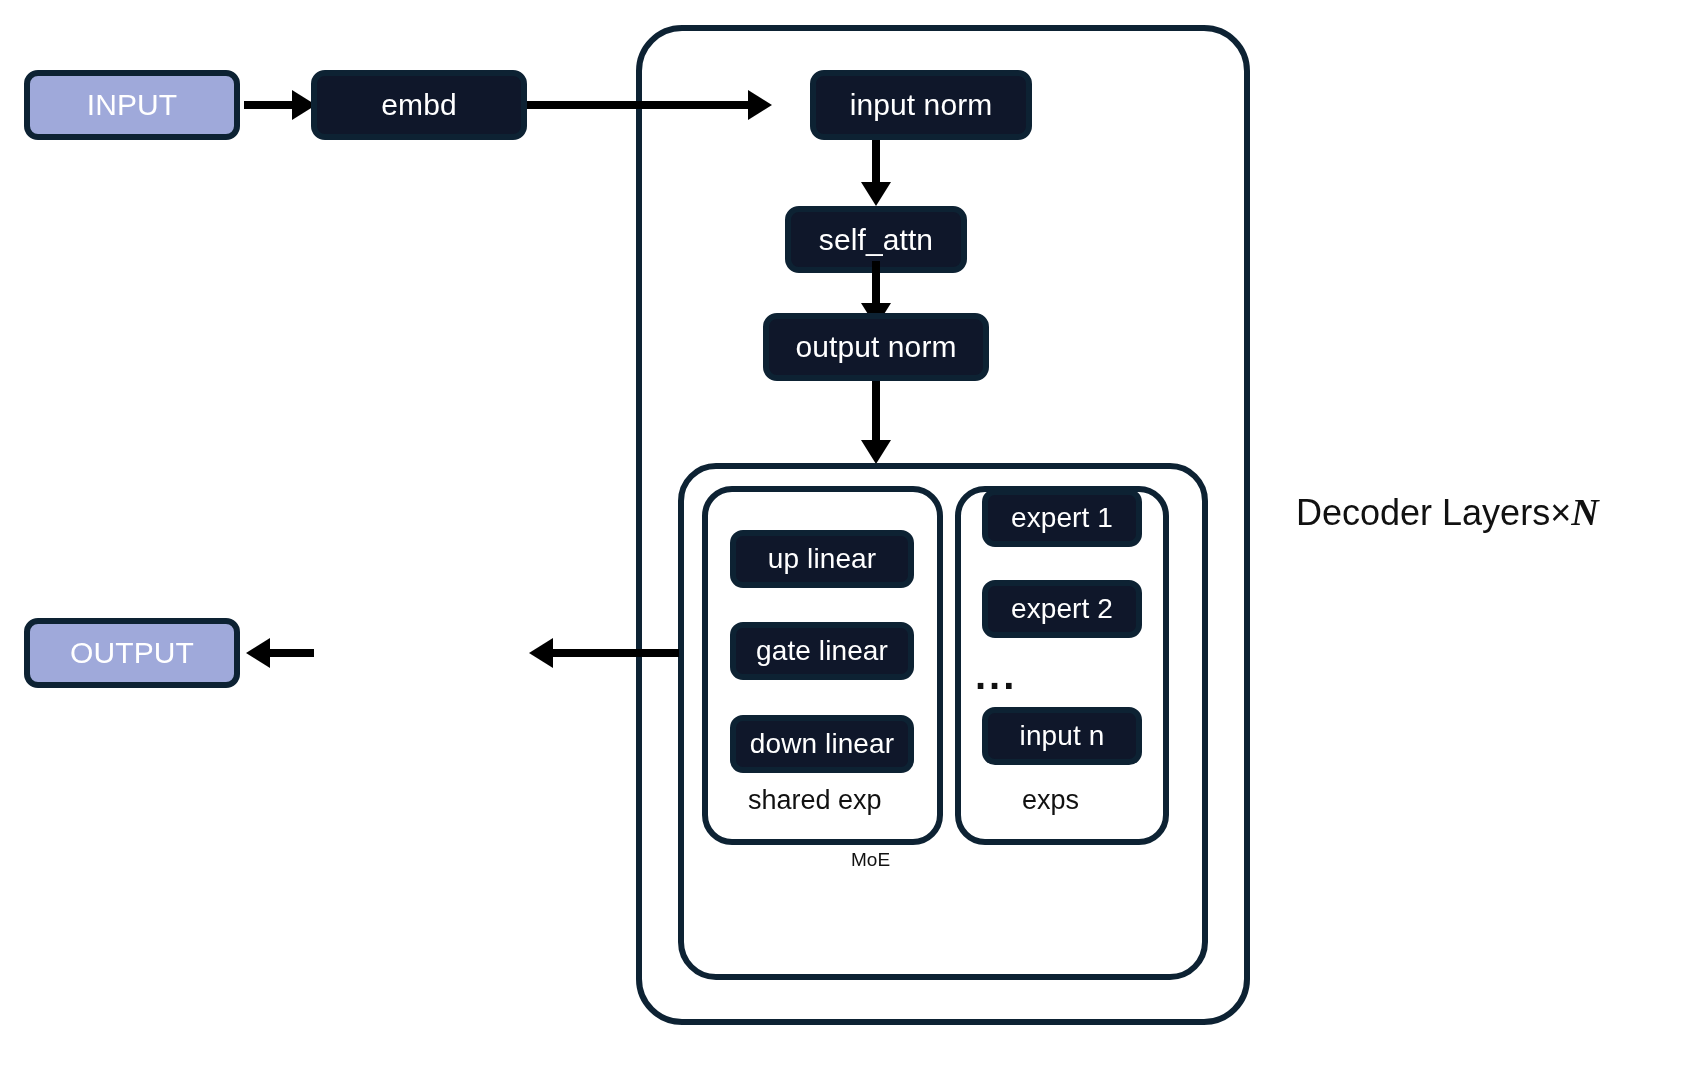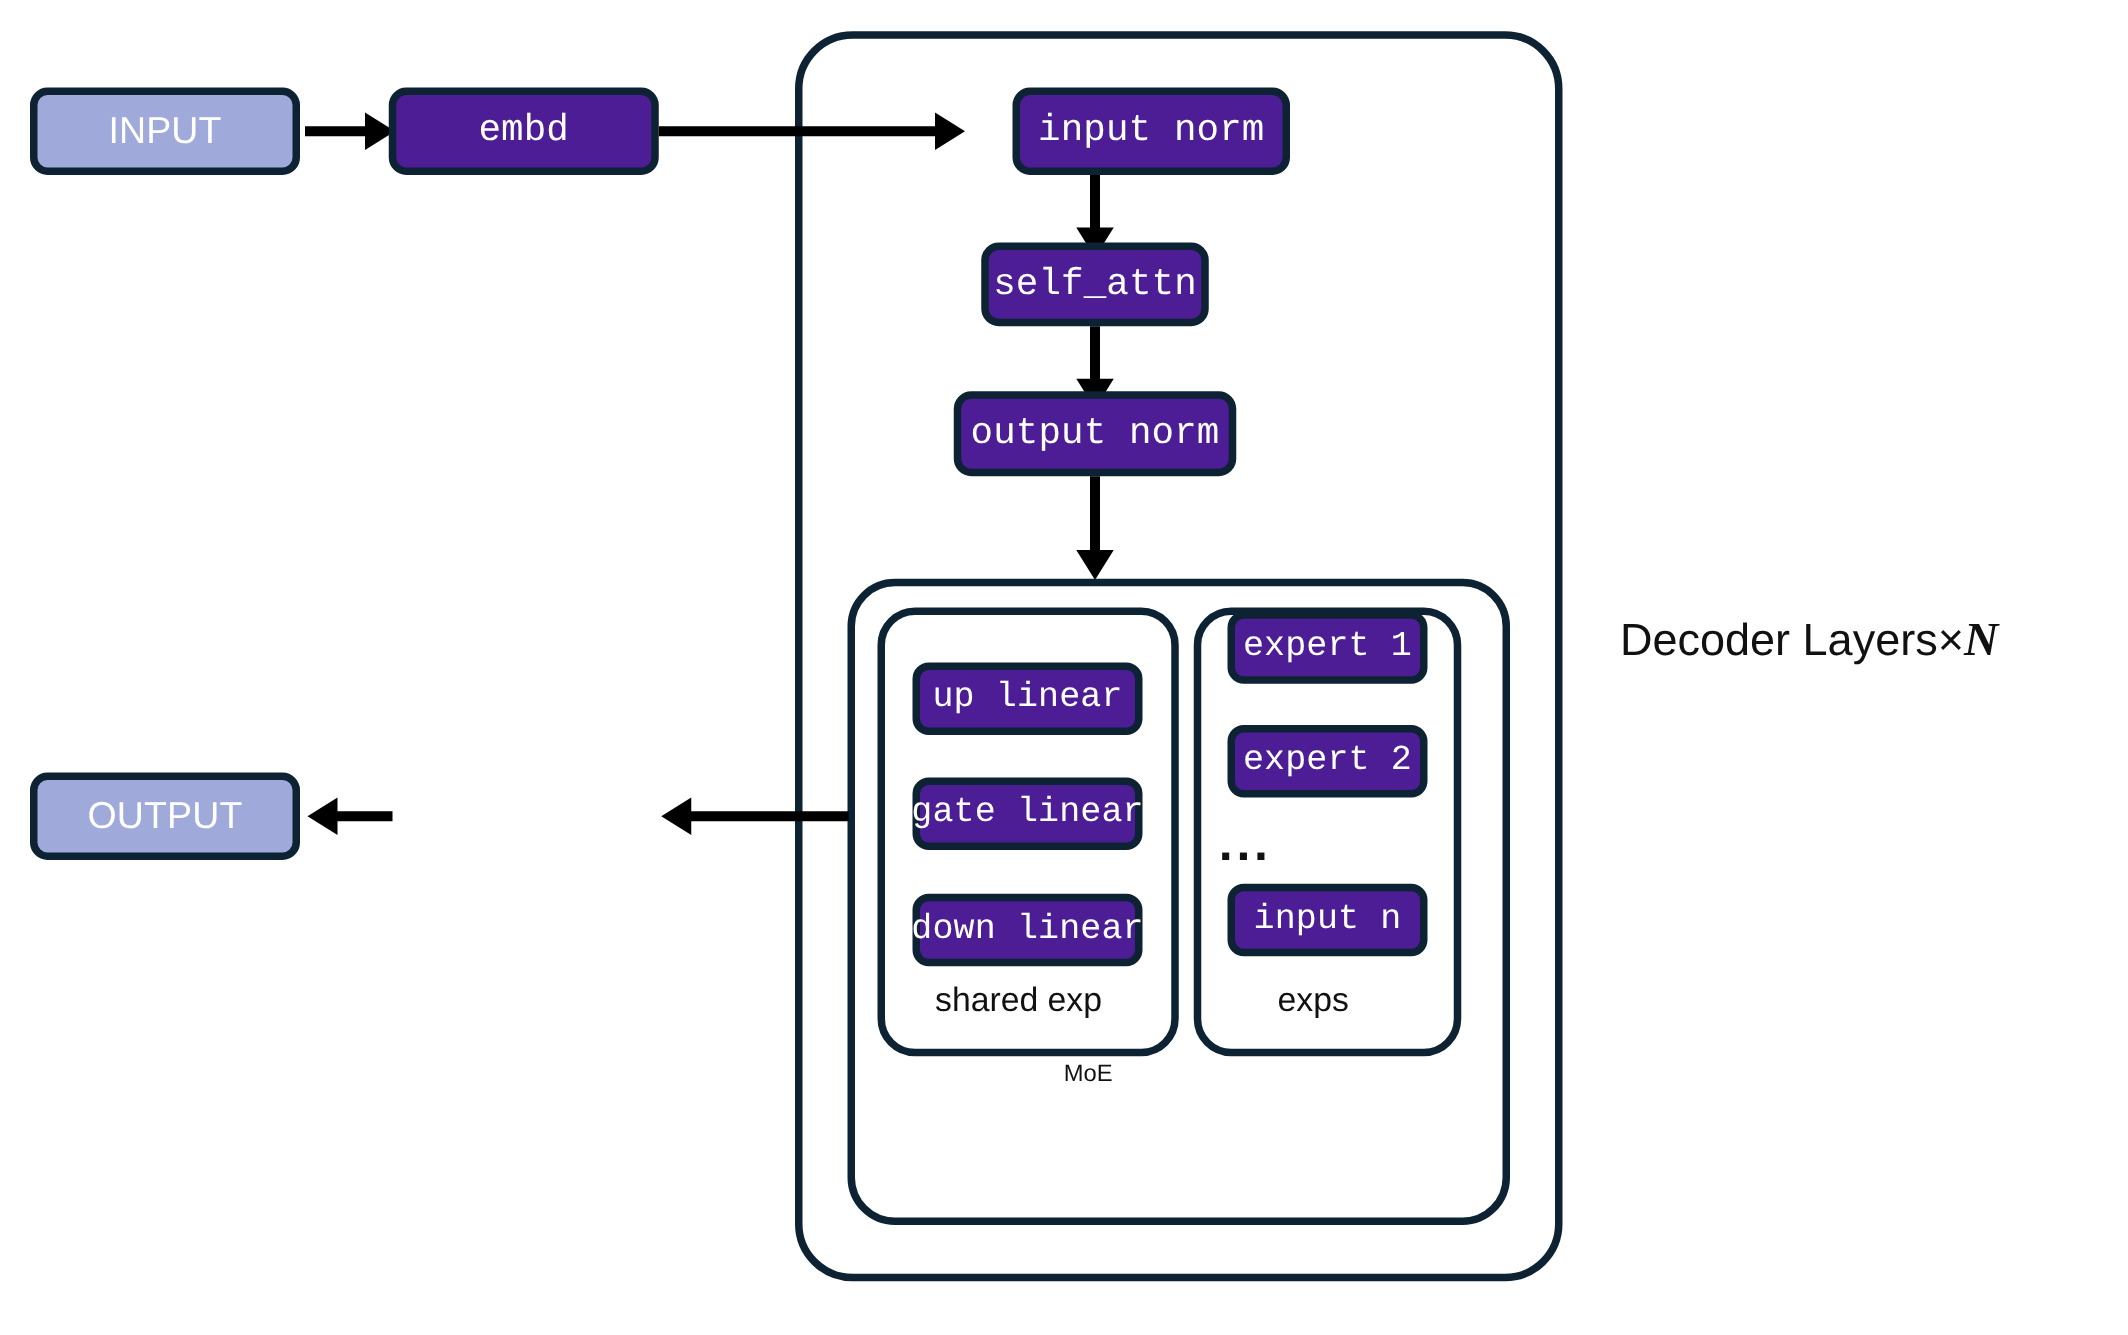--- a/index.html
+++ b/index.html
@@ -23,21 +23,21 @@
     justify-content:center;
     border:6px solid #0d2233;
     border-radius:14px;
     color:#ffffff;
     font-size:30px;
     line-height:1;
     letter-spacing:.1px;
     white-space:nowrap;
     user-select:none;
   }
-  .node.salmon{background:#4c1d95;font-family:Liberation Mono, monospace;}
+  .node.salmon{background:#0f172a;}
   .node.blue{background:#9fa9da;}
   .node.small{font-size:28px;border-radius:13px;border-width:6px;}
 
   
   .group{
     position:absolute;
     box-sizing:border-box;
     border:6px solid #0d2233;
     background:transparent;
   }
@@ -111,21 +111,21 @@
   <div class="node salmon" id="embd-node" style="left:311px; top:70px; width:216px; height:70px;">embd</div>
 
   <div class="conn hline" style="left:527px; top:101px; width:231px;"></div>
   <div class="arrowhead arrow-right" style="left:748px; top:90px;"></div>
 
   <div class="node salmon" id="input-norm-node" style="left:810px; top:70px; width:222px; height:70px;">input norm</div>
 
   <div class="conn vline" style="left:872px; top:140px; height:52px;"></div>
   <div class="arrowhead arrow-down" style="left:861px; top:182px;"></div>
 
-  <div class="node salmon" id="self-attn-node" style="left:785px; top:194px; width:182px; height:67px;">self_attn</div>
+  <div class="node salmon" id="self-attn-node" style="left:785px; top:206px; width:182px; height:67px;">self_attn</div>
 
   <div class="conn vline" style="left:872px; top:261px; height:52px;"></div>
   <div class="arrowhead arrow-down" style="left:861px; top:303px;"></div>
 
   <div class="node salmon" id="output-norm-node" style="left:763px; top:313px; width:226px; height:68px;">output norm</div>
 
   <div class="conn vline" style="left:872px; top:381px; height:68px;"></div>
   <div class="arrowhead arrow-down" style="left:861px; top:440px;"></div>
 
   <div class="group" id="moe-box" style="left:678px; top:463px; width:530px; height:517px;"></div>

